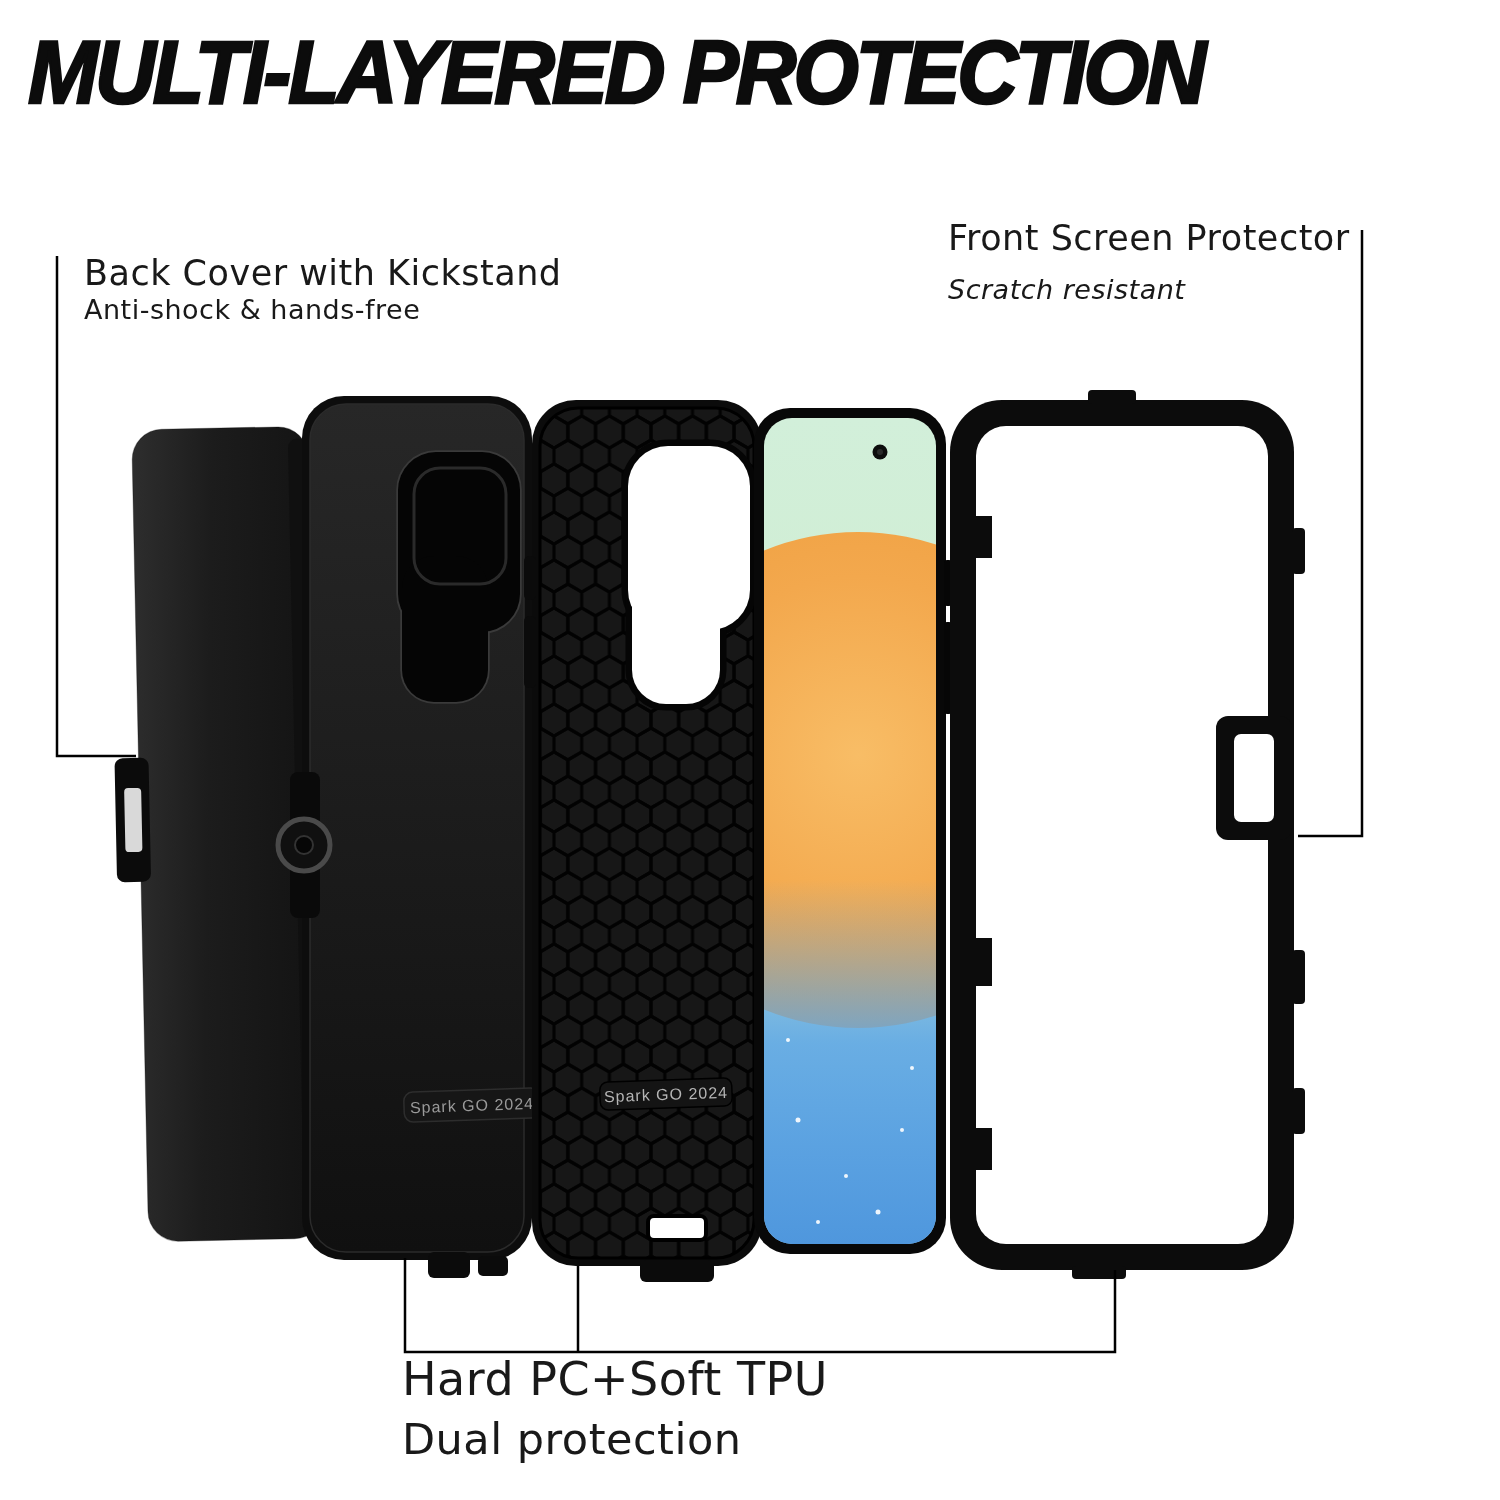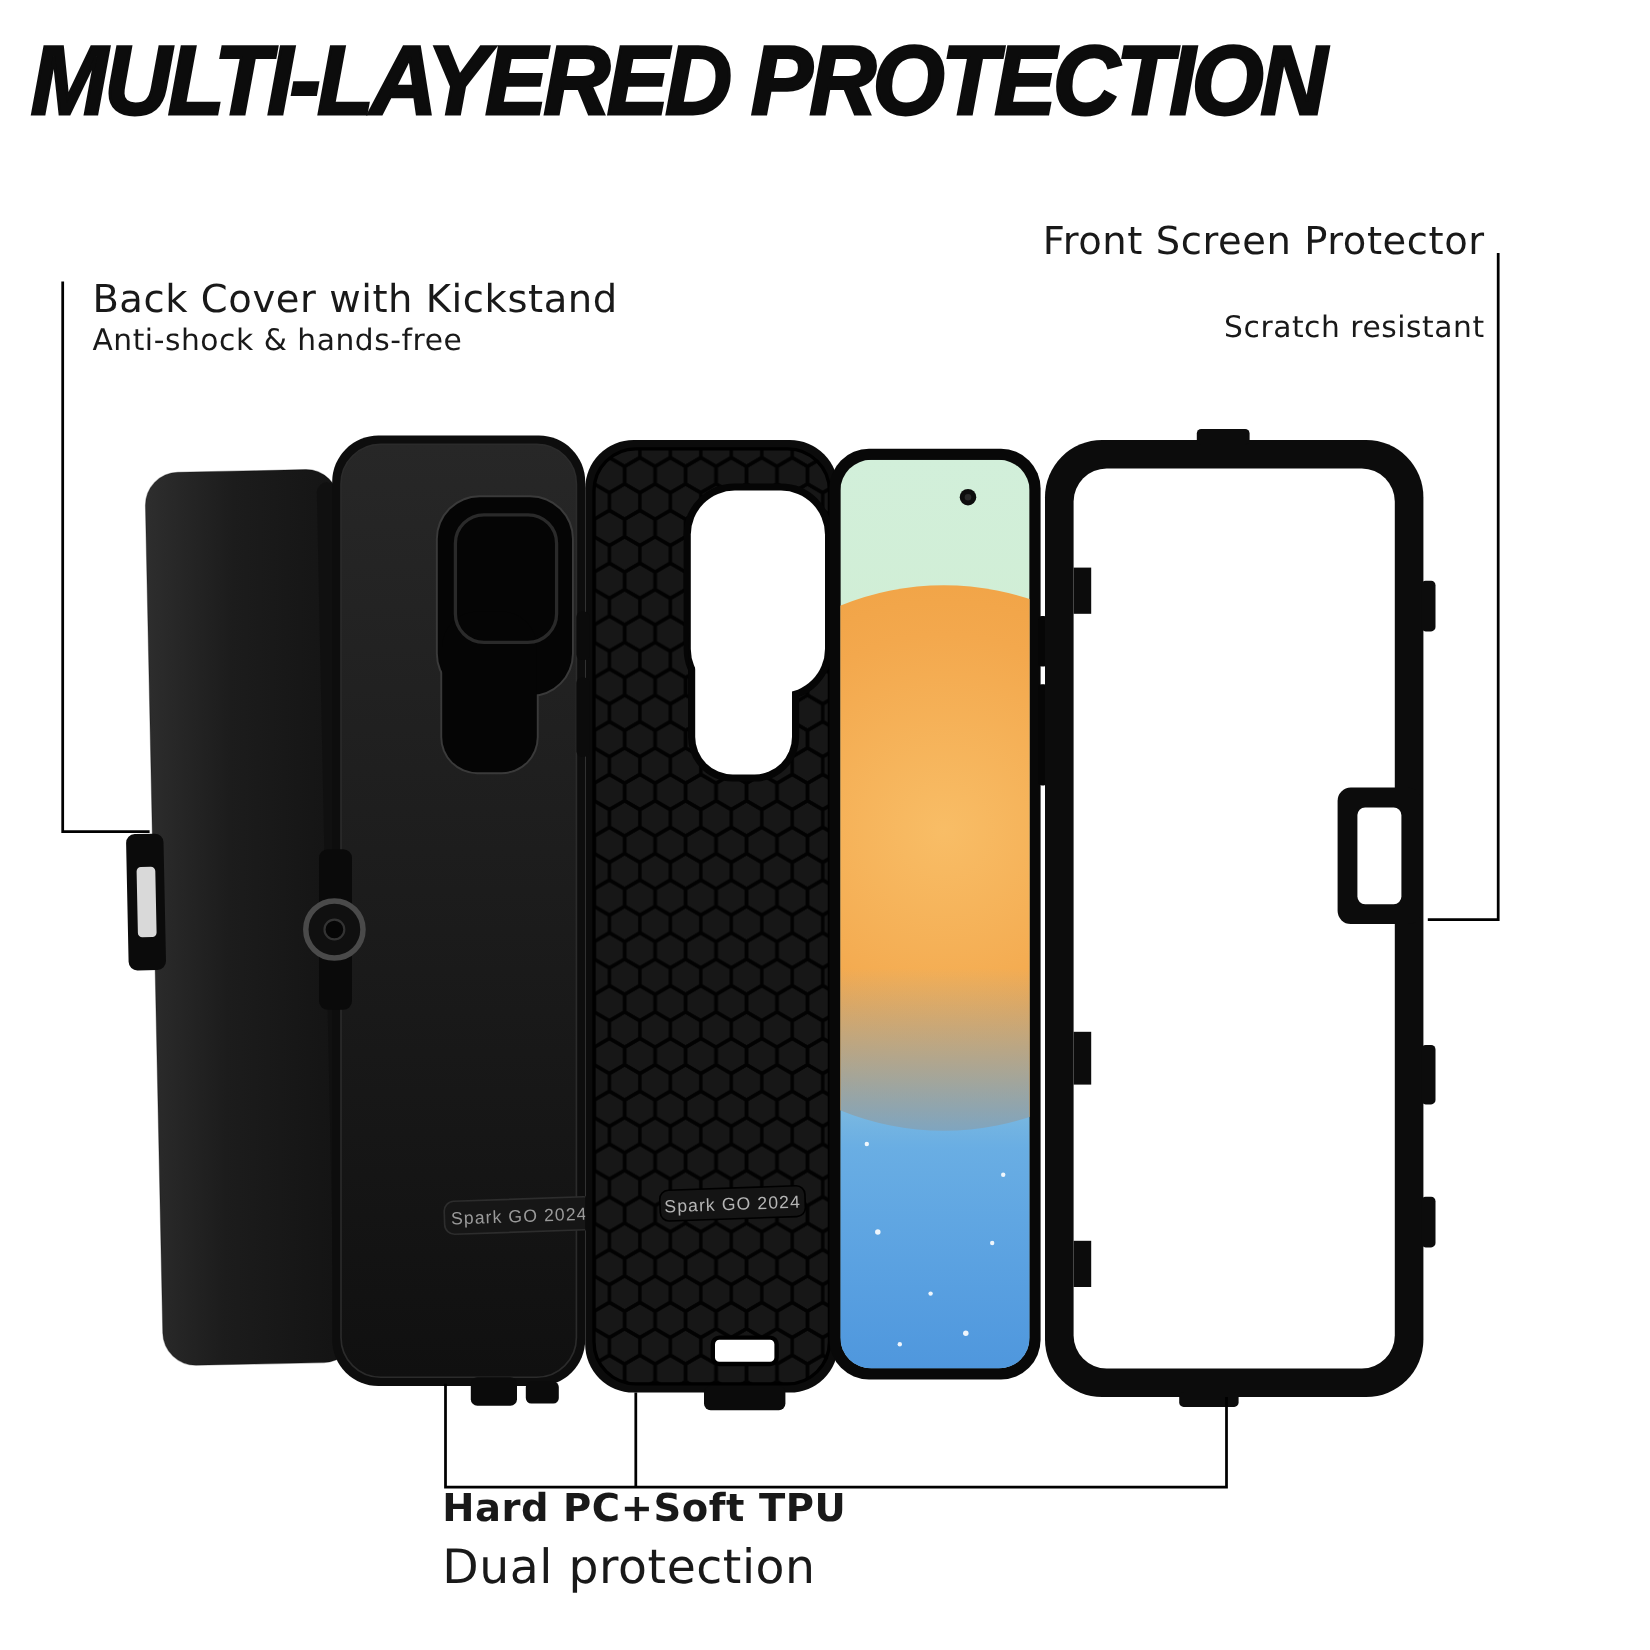--- a/index.html
+++ b/index.html
@@ -12,24 +12,24 @@
     font-family:"Liberation Sans", sans-serif;
     font-style:italic;font-weight:800;font-size:84px;line-height:1;
     letter-spacing:-3px;color:#0c0c0c;
     -webkit-text-stroke:2.5px #0c0c0c;
     transform:scaleY(1.06);transform-origin:left top;white-space:nowrap;
   }
   .label{position:absolute;font-family:"DejaVu Sans", sans-serif;color:#191919;}
   .label .l1{font-size:35px;letter-spacing:.5px;white-space:nowrap;}
   .label .l2{font-size:27px;letter-spacing:.5px;white-space:nowrap;}
   .label-back{left:84px;top:232px;line-height:1.2;margin-top:20px;}
-  .label-front{left:948px;top:200px;text-align:right;}
-  .label-front .l2{margin-top:42px;}
+  .label-front{left:948px;top:218px;}
+  .label-front .l2{margin-top:16px;font-style:italic;}
   .label-bottom{left:402px;top:1352px;}
-  .label-bottom .l1{font-size:35px;font-weight:700;letter-spacing:.5px;white-space:nowrap;text-align:right;}
+  .label-bottom .l1{font-size:46px;font-weight:400;letter-spacing:.5px;white-space:nowrap;text-align:right;}
   .label-bottom .l2{font-size:43px;margin-top:8px;letter-spacing:.5px;white-space:nowrap;}
 </style>
 </head>
 <body>
 
 <div class="stage">
 
   <svg class="artwork" width="1500" height="1500" viewBox="0 0 1500 1500">
     <defs>
       <linearGradient id="gPlate" x1="0" y1="0" x2="1" y2="0.15">

